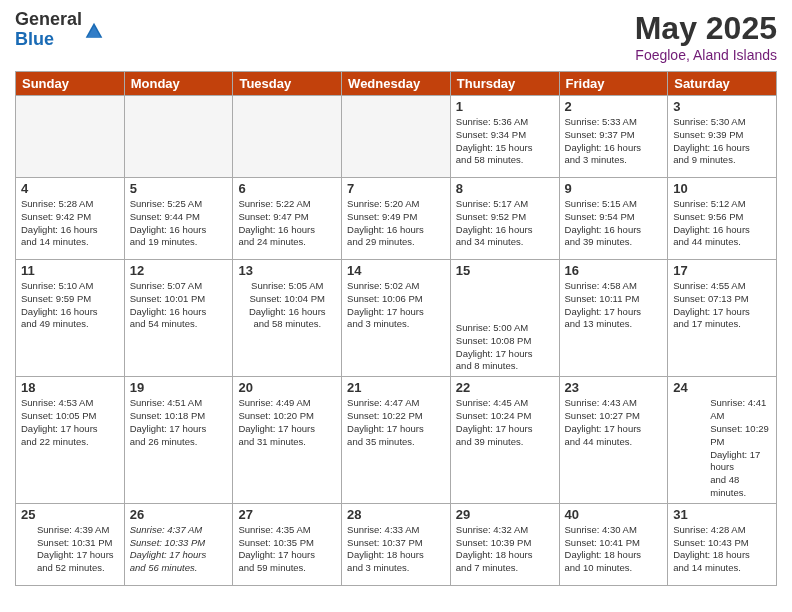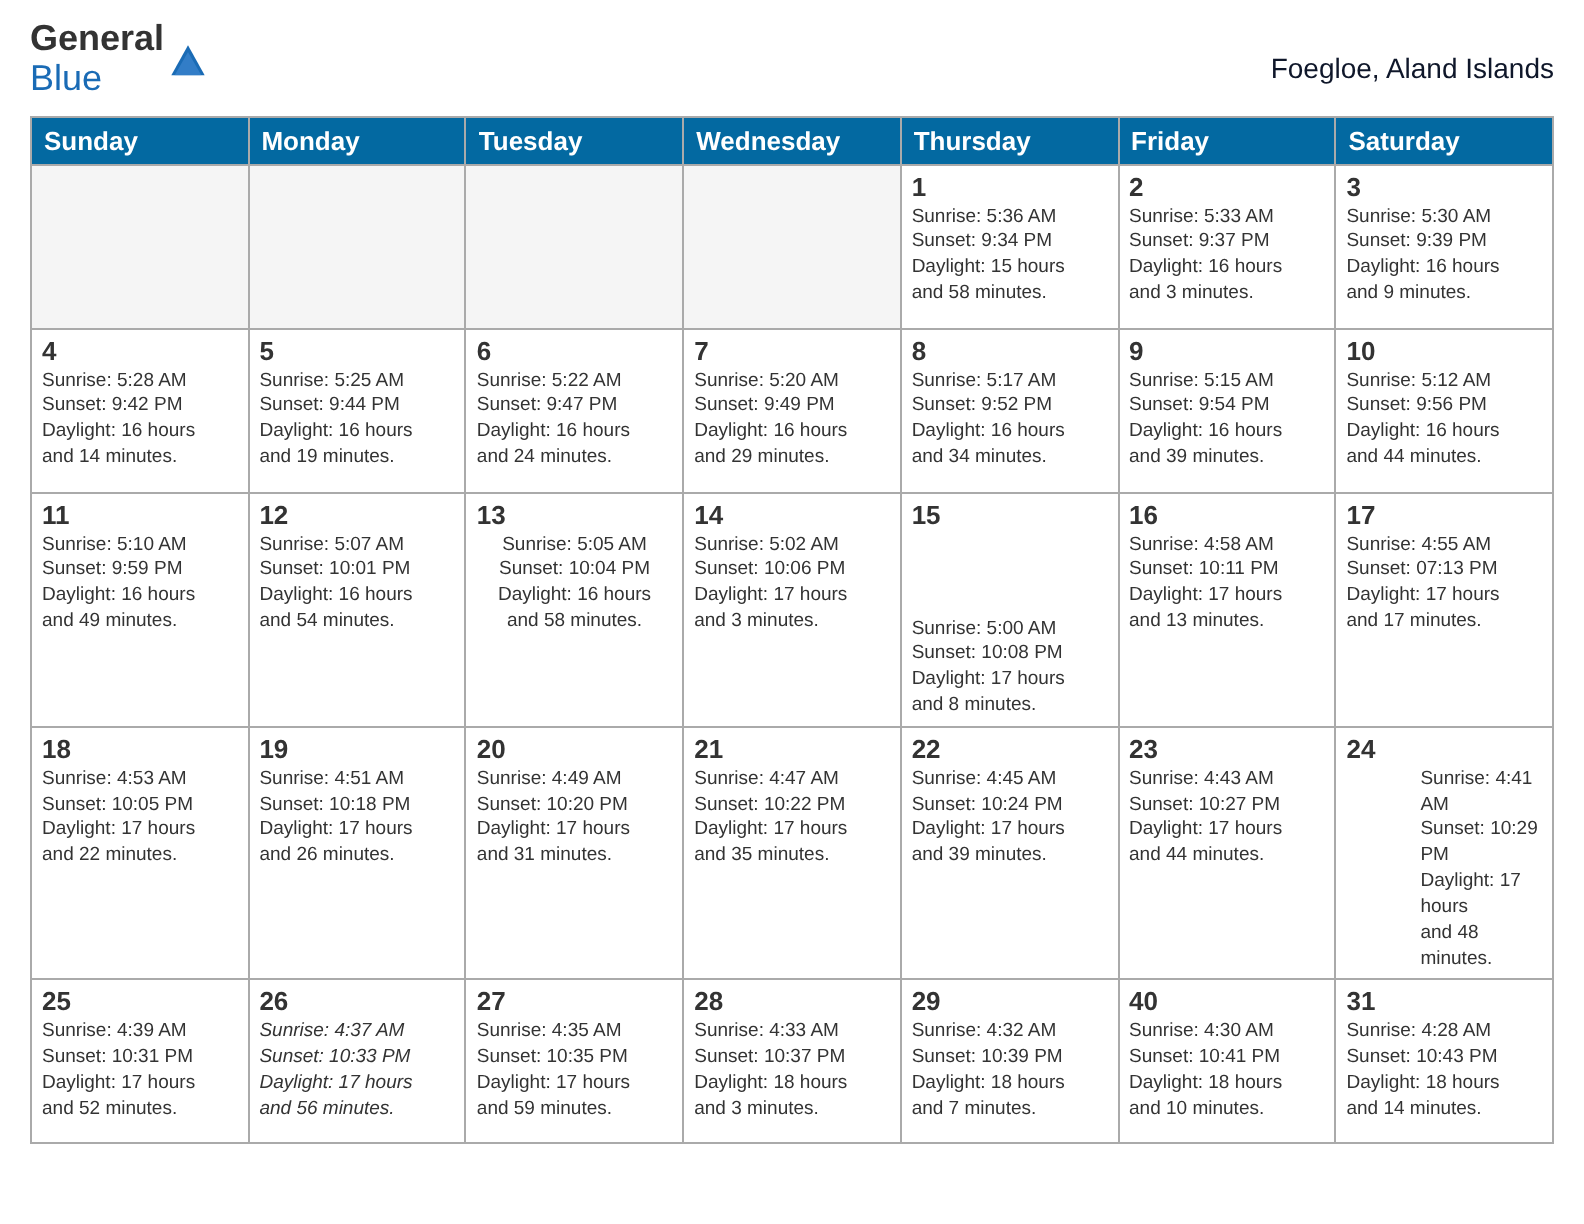--- a/index.html
+++ b/index.html
@@ -39,30 +39,29 @@
     .title-area {
       text-align: right;
     }
     .month-title {
       font-size: 32px;
       font-weight: bold;
       color: #333;
     }
     .subtitle {
       font-size: 14px;
-      color: #0f172a;
-      margin-top: 16px;
+      color: #701a75;
     }
     .calendar {
       width: 100%;
       border-collapse: collapse;
       table-layout: fixed;
     }
     .calendar th {
-      background: #0369a1;
+      background: #c2410c;
       color: #fff;
       text-align: left;
       padding: 4px 6px;
       font-size: 13px;
       font-weight: bold;
       border: 1px solid #aaa;
     }
     .calendar td {
       border: 1px solid #aaa;
       vertical-align: top;
@@ -89,28 +88,29 @@
     }
   </style>
 </head>
 <body>
 
 <div class="page">
   <div class="header">
     <div class="logo">
       <div class="logo-text">
         <span style="font-size:18px;font-weight:bold;color:#333;line-height:1.1;">General</span>
-        <span style="font-size:18px;font-weight:normal;color:#1a6bb5;line-height:1.1;">Blue</span>
+        <span style="font-size:18px;font-weight:bold;color:#1a6bb5;line-height:1.1;">Blue</span>
       </div>
       <svg class="logo-icon" viewBox="0 0 24 24" width="28" height="28">
         <polygon points="12,2 22,20 2,20" fill="#1a6bb5"></polygon>
         <polygon points="12,6 20,20 4,20" fill="#4a90d9" opacity="0.5"></polygon>
       </svg>
     </div>
     <div class="title-area">
+      <div class="month-title">May 2025</div>
       <div class="subtitle">Foegloe, Aland Islands</div>
     </div>
   </div>
 
   <table class="calendar">
     <thead>
       <tr>
         <th>Sunday</th>
         <th>Monday</th>
         <th>Tuesday</th>
@@ -297,21 +297,21 @@
             <span class="day-num">24</span>
             <div class="day-info" style="white-space: pre-line; margin-left: 37px;">Sunrise: 4:41 AM
 Sunset: 10:29 PM
 Daylight: 17 hours
 and 48 minutes.</div>
           </td>
         </tr>
         <tr>
           <td>
             <span class="day-num">25</span>
-            <div class="day-info" style="white-space: pre-line;">Sunrise: 4:39 AM
+            <div class="day-info" style="white-space: pre-line; margin-left: 16px;">Sunrise: 4:39 AM
 Sunset: 10:31 PM
 Daylight: 17 hours
 and 52 minutes.</div>
           </td>
           <td>
             <span class="day-num">26</span>
             <div class="day-info" style="white-space: pre-line; font-style: italic;">Sunrise: 4:37 AM
 Sunset: 10:33 PM
 Daylight: 17 hours
 and 56 minutes.</div>

